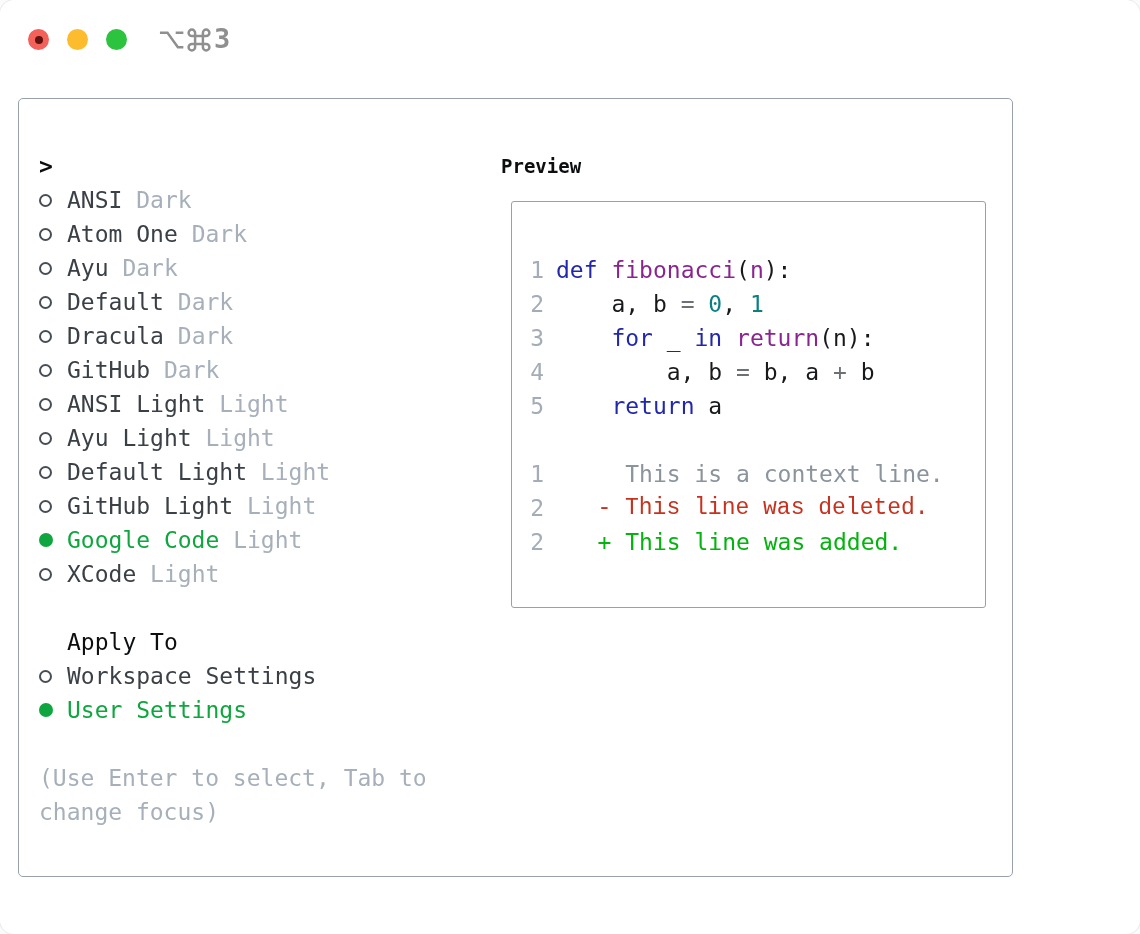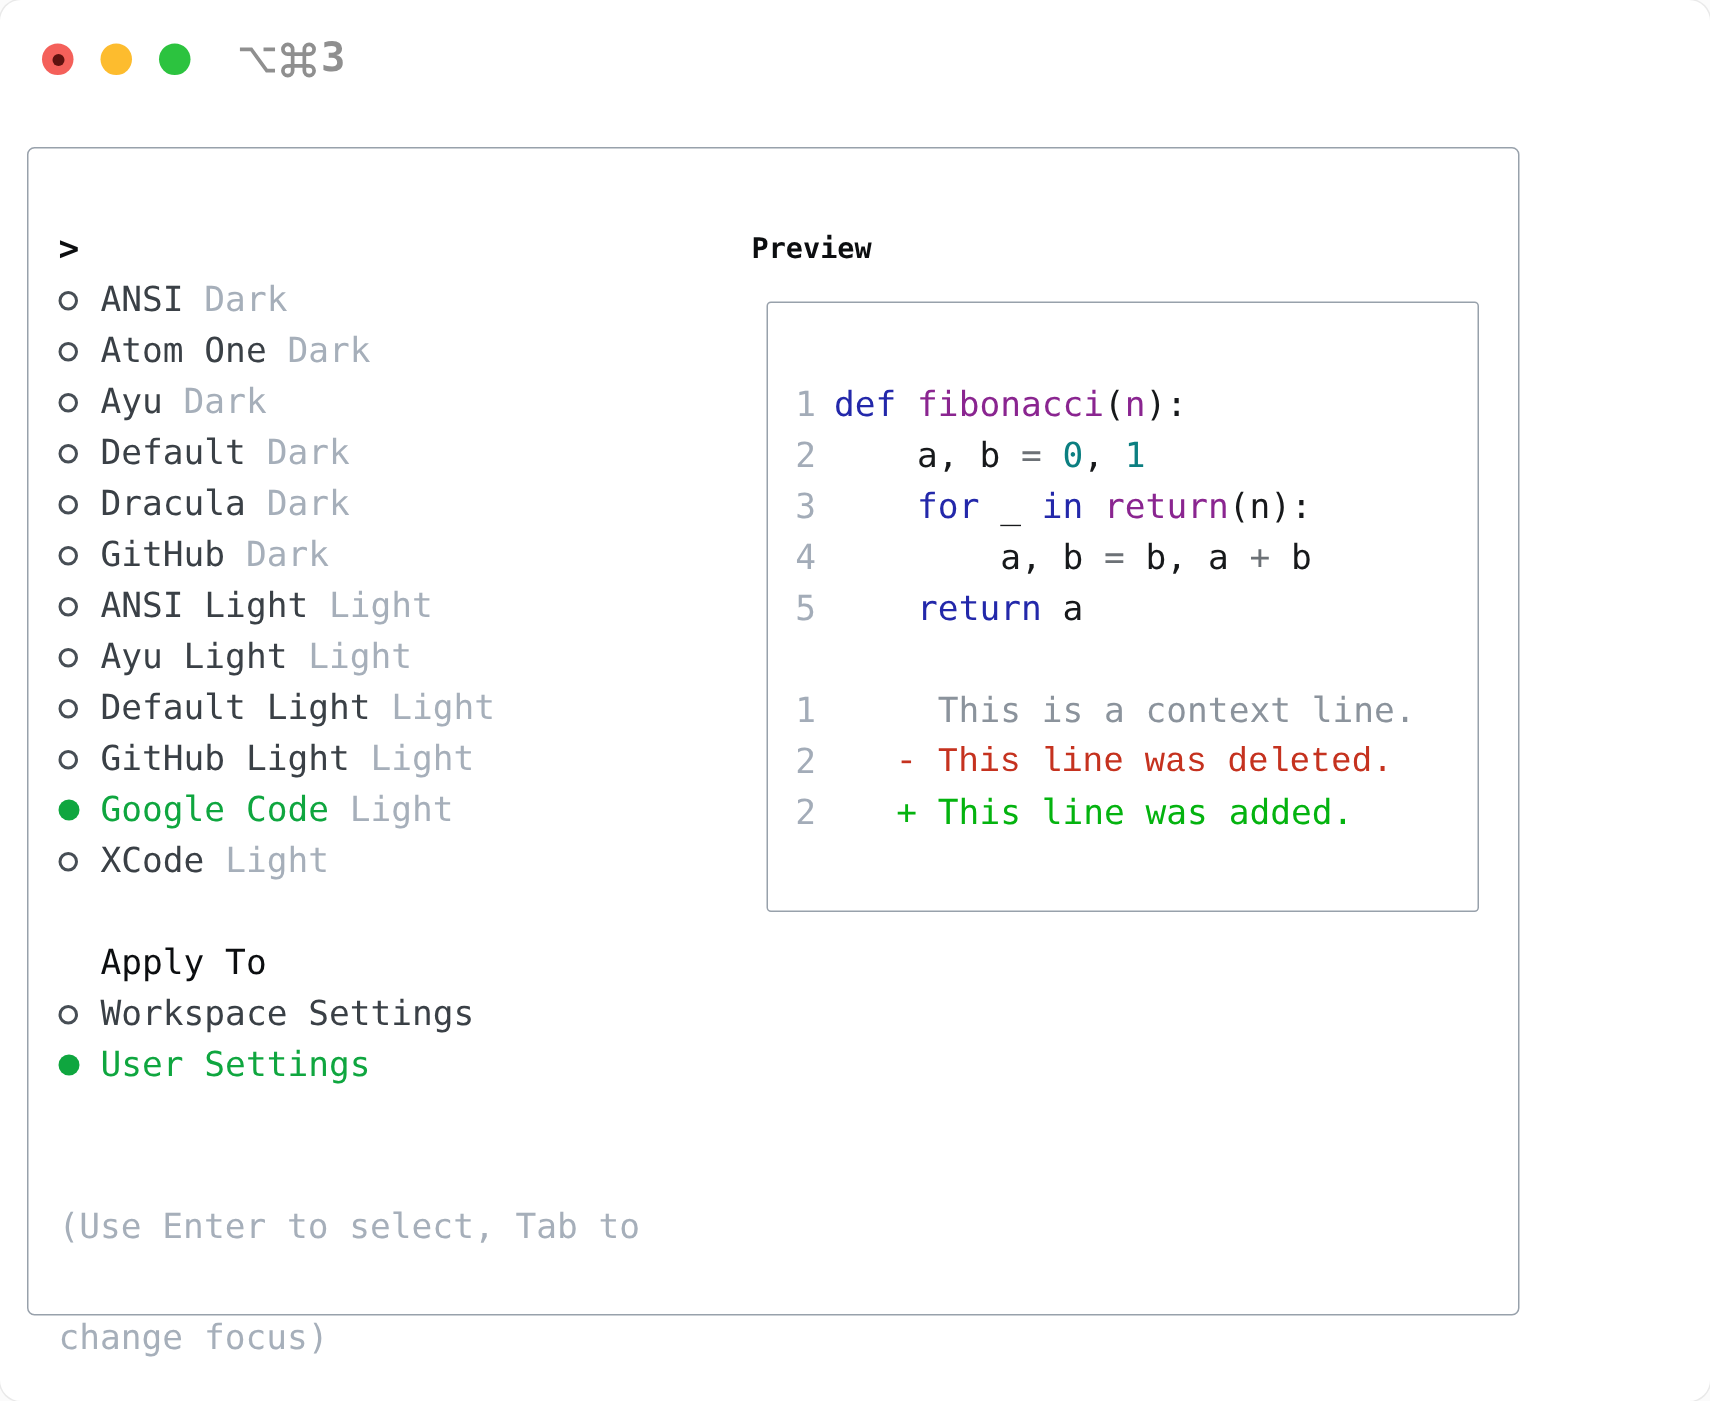--- a/index.html
+++ b/index.html
@@ -52,21 +52,21 @@
   .ring{width:13px;height:13px;border:2px solid #474e55;border-radius:50%;}
   .dot{width:14px;height:14px;border-radius:50%;background:var(--c-green);}
   .h-label{font-weight:bold;color:var(--c-header);}
   .theme-label{display:flex;gap:1ch;text-align:center;}
   .theme-name{color:var(--c-item);}
   .row.selected .theme-name{color:var(--c-green);}
   .variant{color:var(--c-muted);}
   .apply-label{color:var(--c-header);}
   .row.selected .opt-name{color:var(--c-green);}
   .spacer{height:34px;}
-  .help-line{height:34px;display:flex;align-items:center;font-size:23px;color:var(--c-muted);white-space:pre;margin-top:40px;}
+  .help-line{height:34px;display:flex;align-items:center;font-size:23px;color:var(--c-muted);white-space:pre;}
   
   .preview-title{height:34px;display:flex;align-items:center;font-size:19px;font-weight:bold;color:var(--c-header);}
   .preview-box{
     margin-top:18px;margin-left:10px;width:475px;height:407px;
     border:1.5px solid var(--c-border);border-radius:3px;
     padding:51px 0 0 18px;overflow:hidden;background:#fff;
   }
   .pline{display:flex;height:34px;align-items:center;font-size:23px;white-space:pre;}
   .lnum{width:14px;flex:none;text-align:right;color:var(--c-lnum);margin-right:12px;}
   .tok-kw{color:var(--c-kw);}

